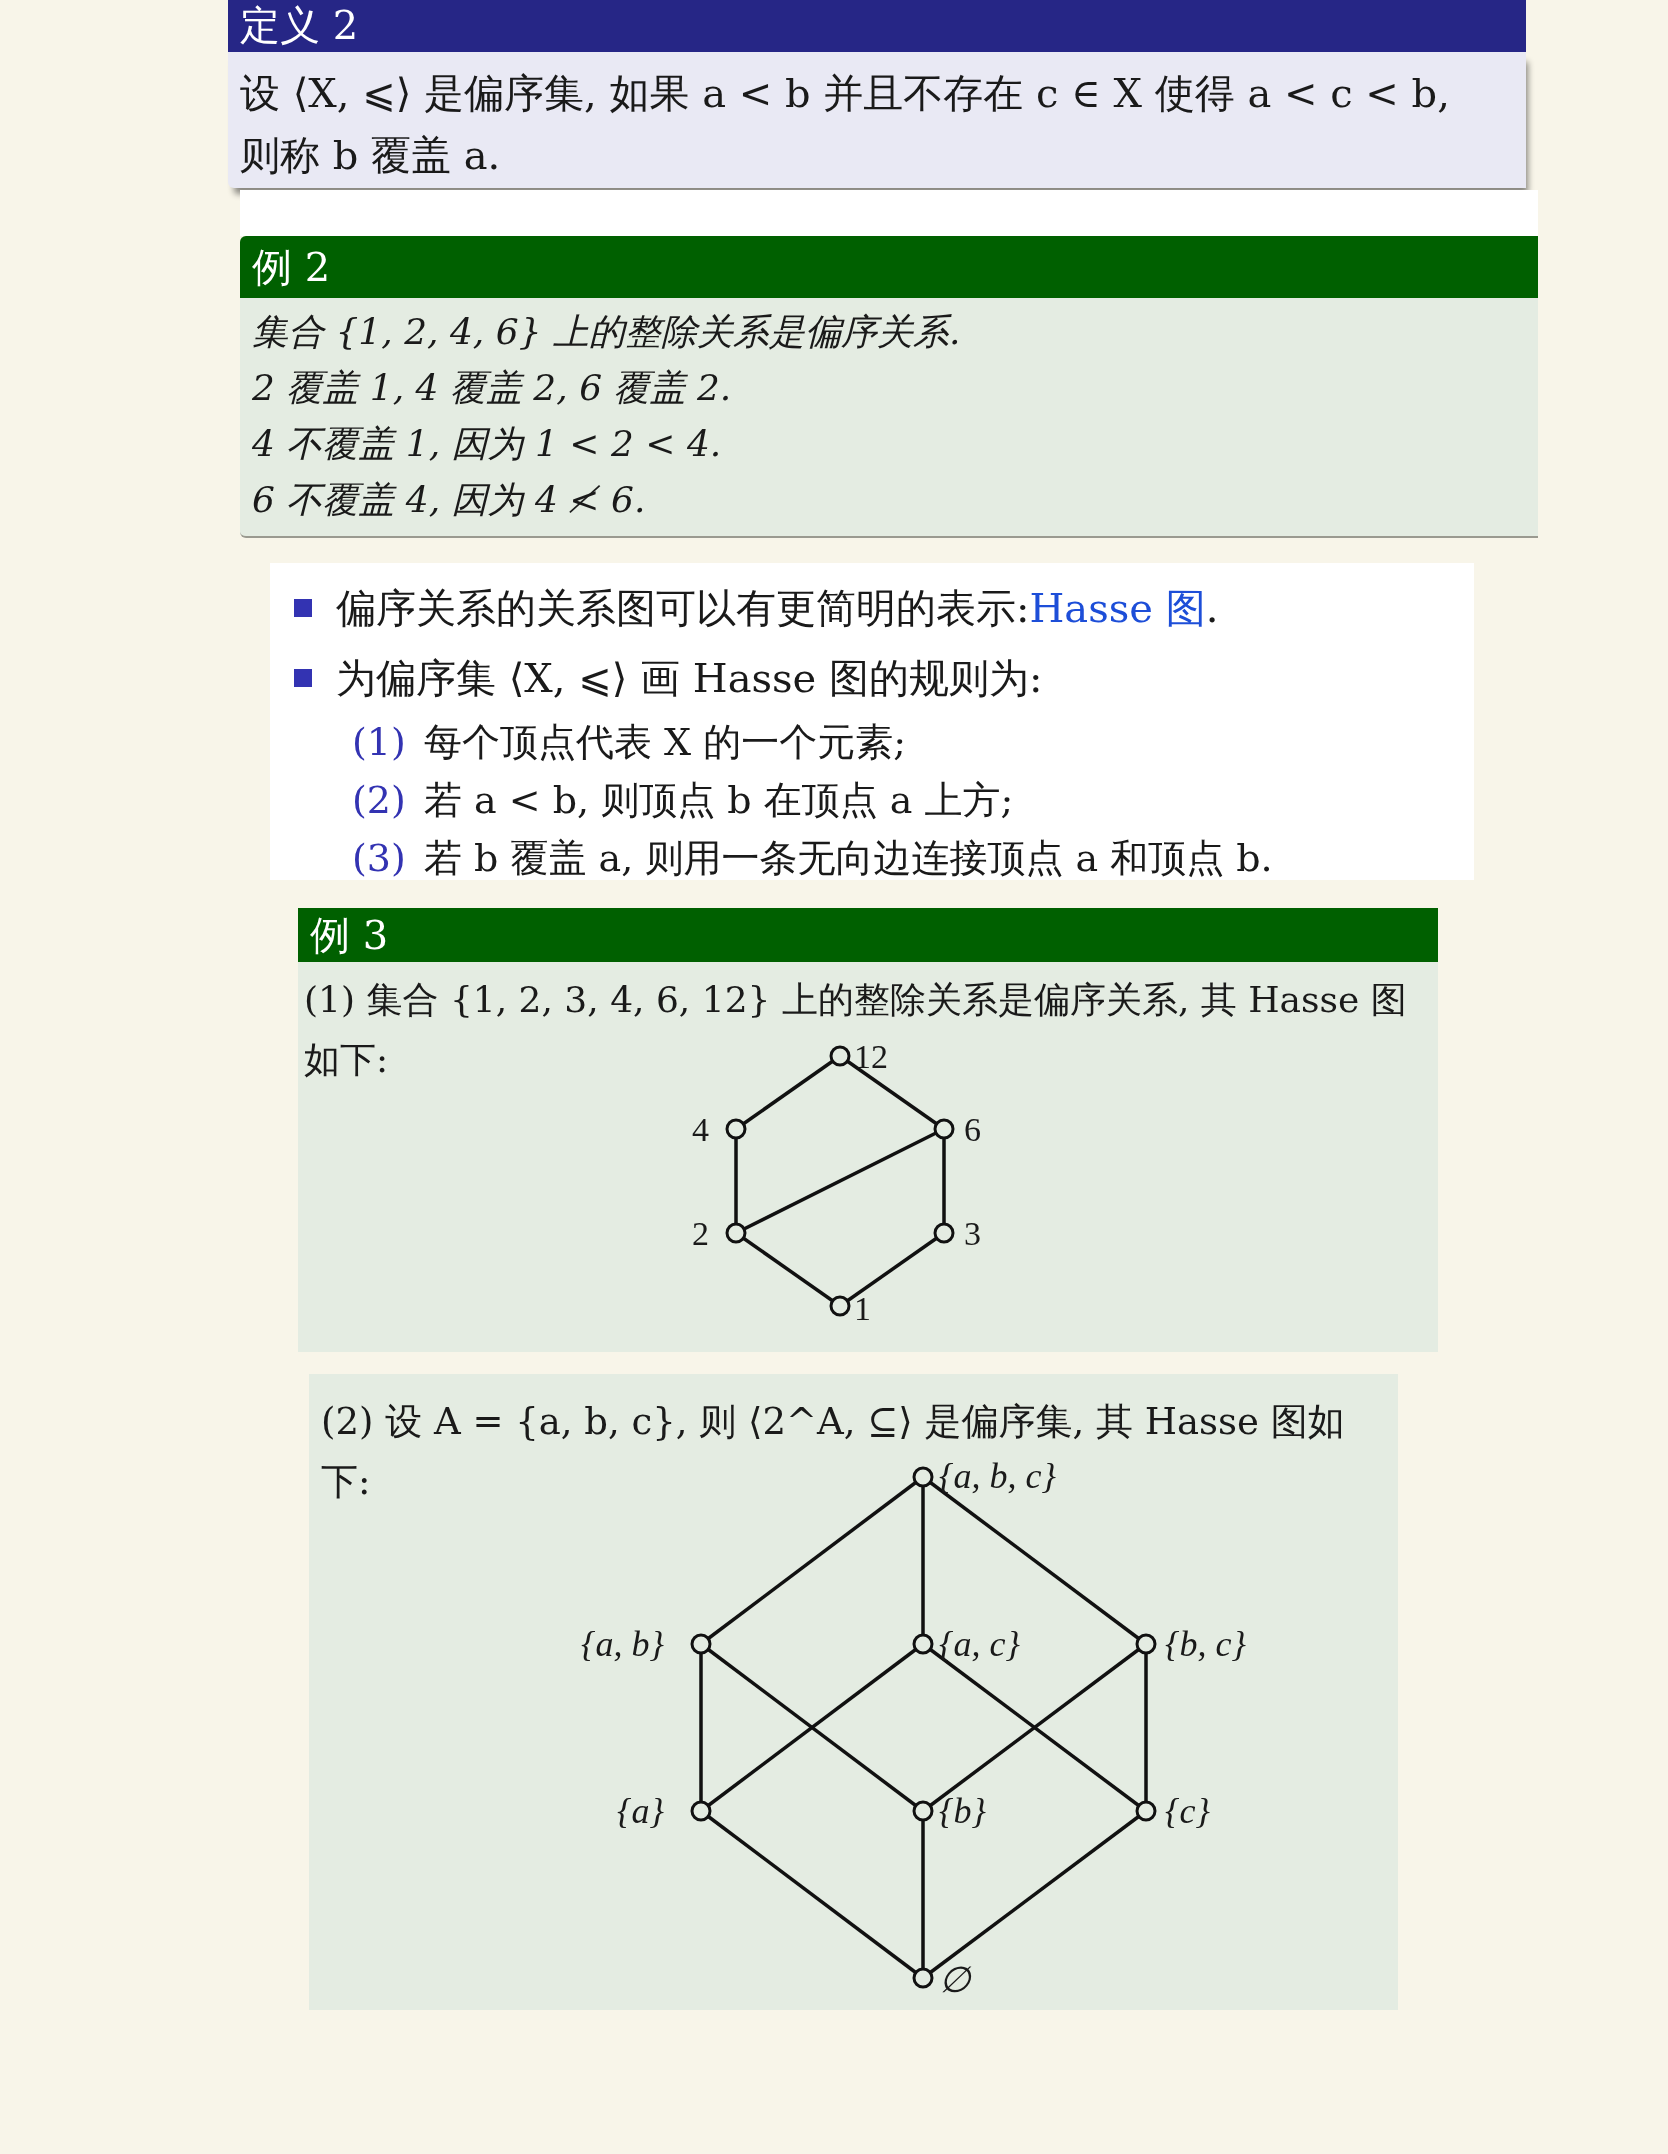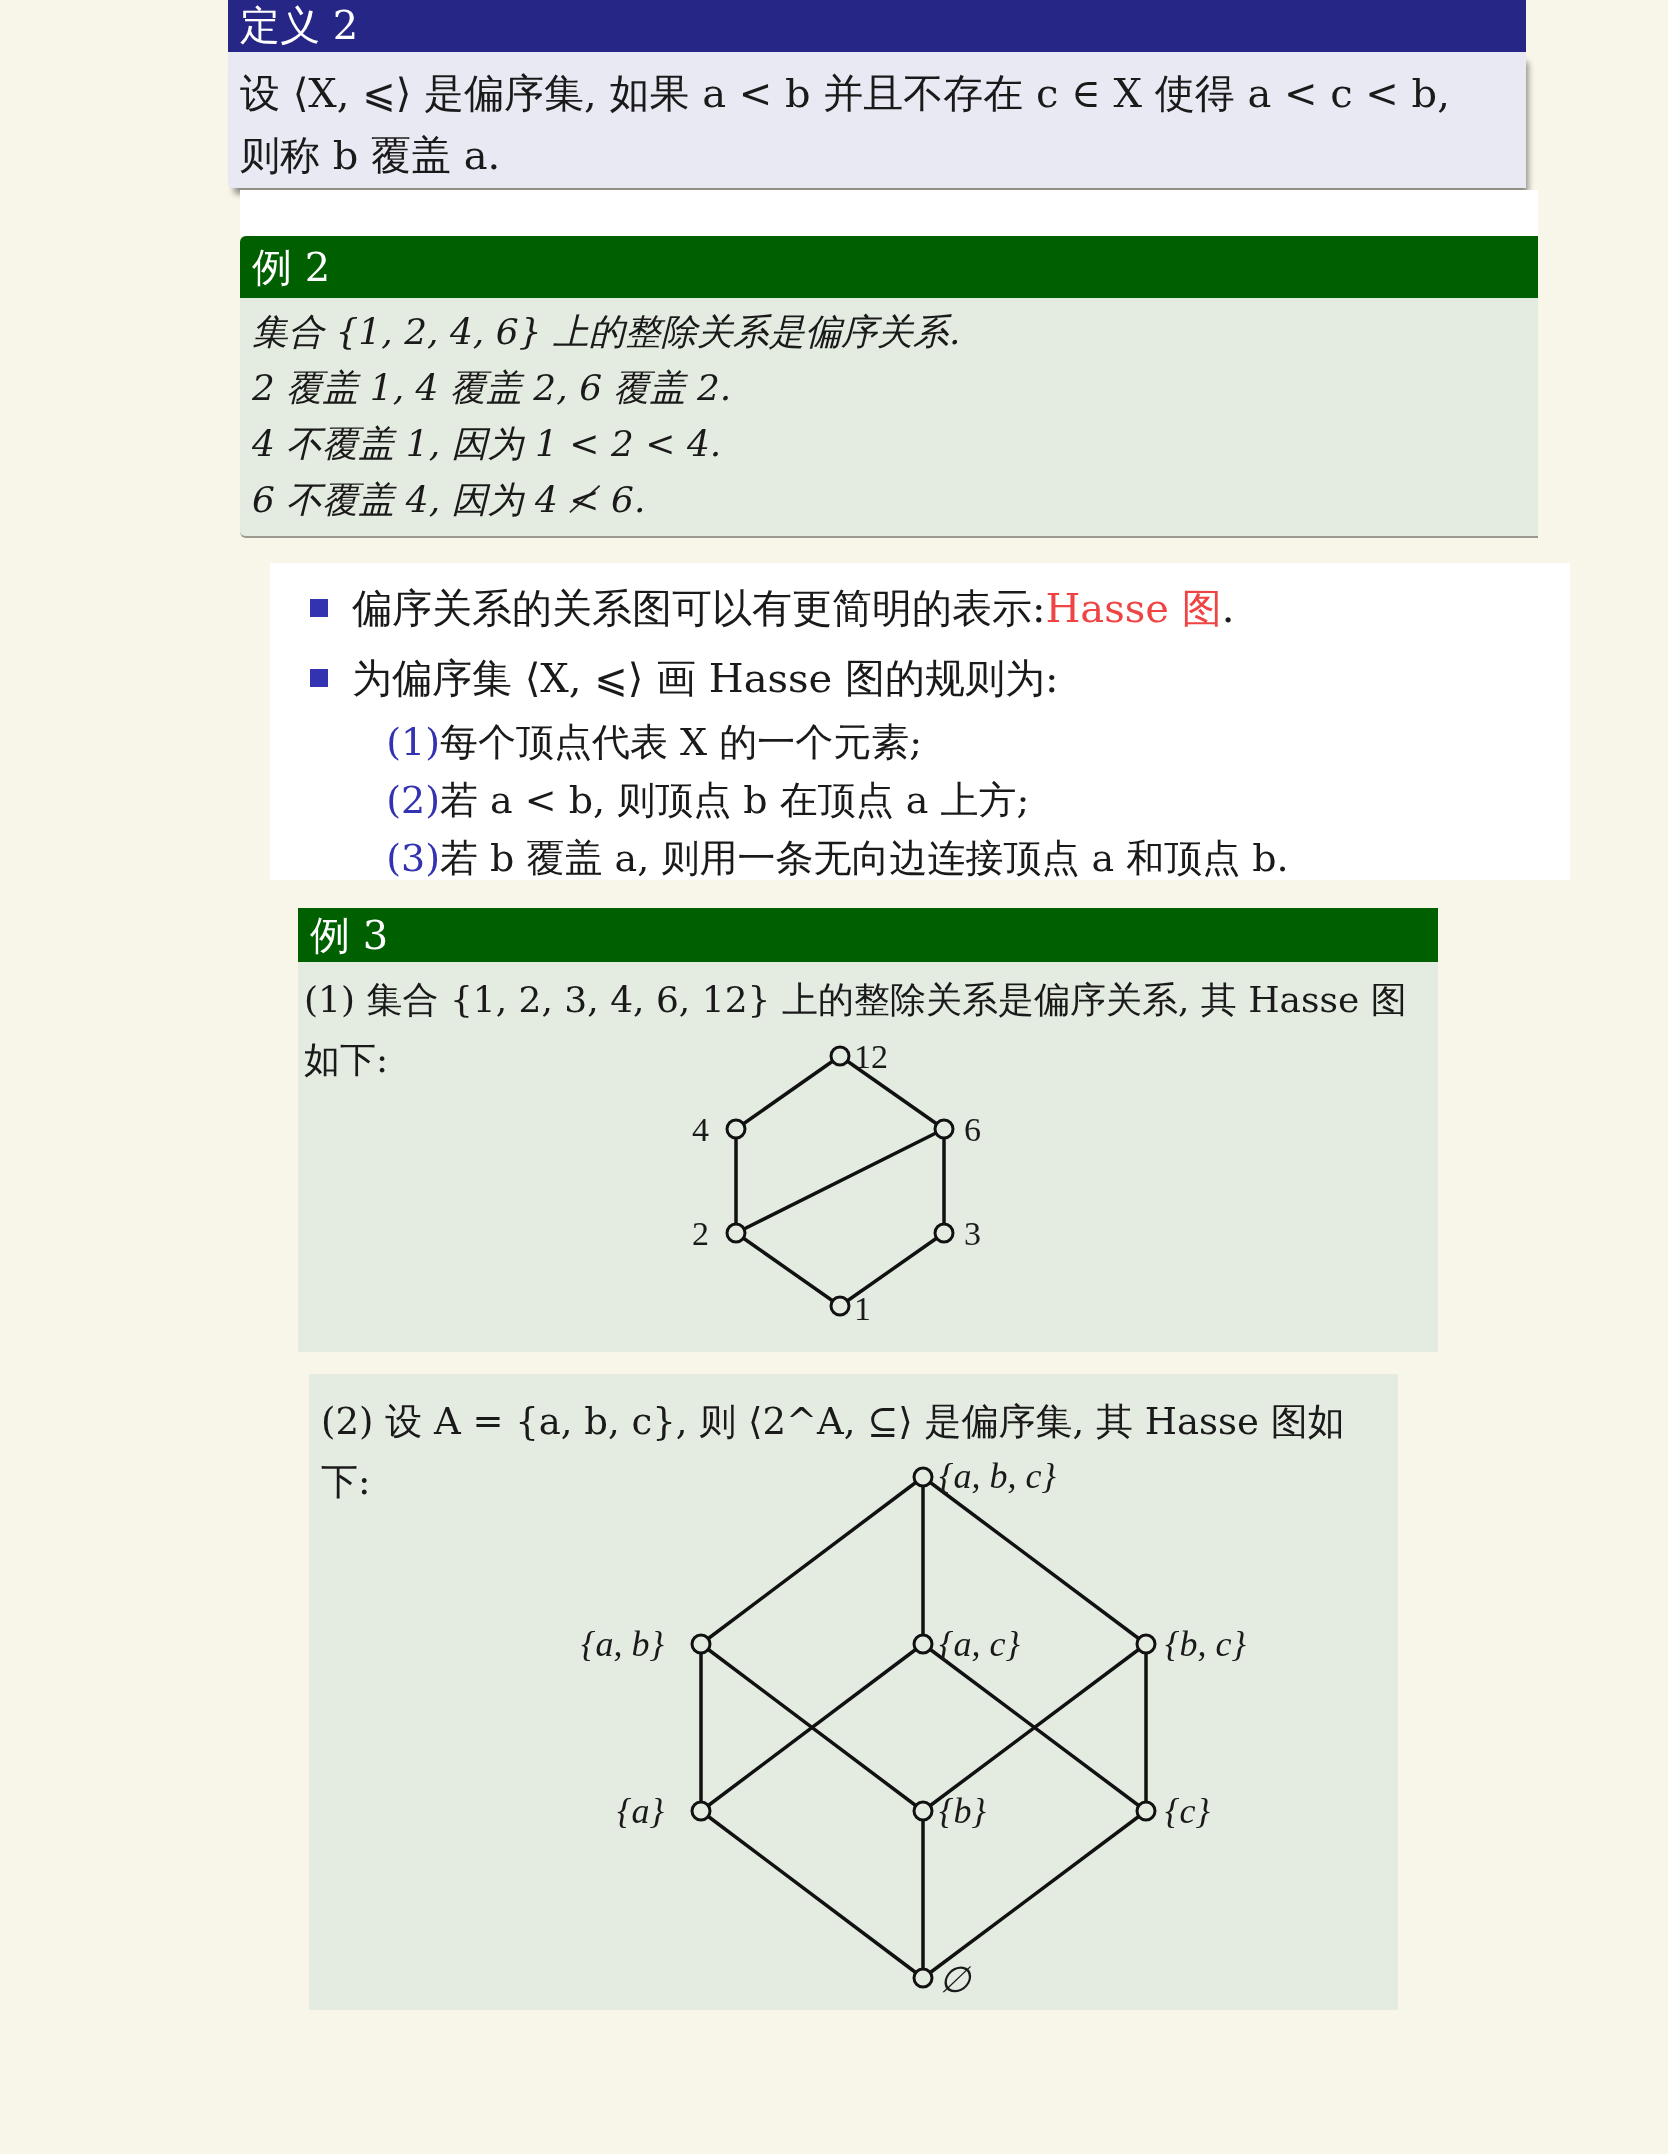--- a/index.html
+++ b/index.html
@@ -41,28 +41,28 @@
     background: #e4ece2; height: 240px;
     padding: 6px 12px 0 12px; box-sizing: border-box;
     font-size: 36px; line-height: 56px;
     border-bottom: 2px solid #9a9a90;
     border-bottom-left-radius: 6px;
     font-style: italic;
   }
 
   
   #rules-panel {
-    left: 270px; top: 563px; width: 1300px; height: 317px;
-    background: #ffffff; box-sizing: border-box; padding: 10px 0 0 40px; text-align: right;
+    left: 270px; top: 563px; width: 1204px; height: 317px;
+    background: #ffffff; box-sizing: border-box; padding: 10px 0 0 24px;
   }
   .bullet-row { display: flex; align-items: center; height: 70px; font-size: 40px; }
   .bullet-sq { width: 18px; height: 18px; background: #3333b2; margin-right: 24px; flex: none; }
   .enum-row { display: flex; align-items: center; height: 58px; font-size: 38px; padding-left: 58px; }
   .enum-num { color: #3333b2; width: 72px; flex: none; }
-  .link { color: #ef4444; }
+  .link { color: #1d4ed8; }
 
   
   #ex3-block { left: 298px; top: 908px; width: 1140px; }
   #ex3-header { height: 54px; line-height: 54px; border-top-left-radius: 0; }
   #ex3-body {
     background: #e4ece2; height: 390px; position: relative;
     box-sizing: border-box; padding: 8px 6px 0 6px; font-size: 36px; line-height: 60px;
   }
 
   

